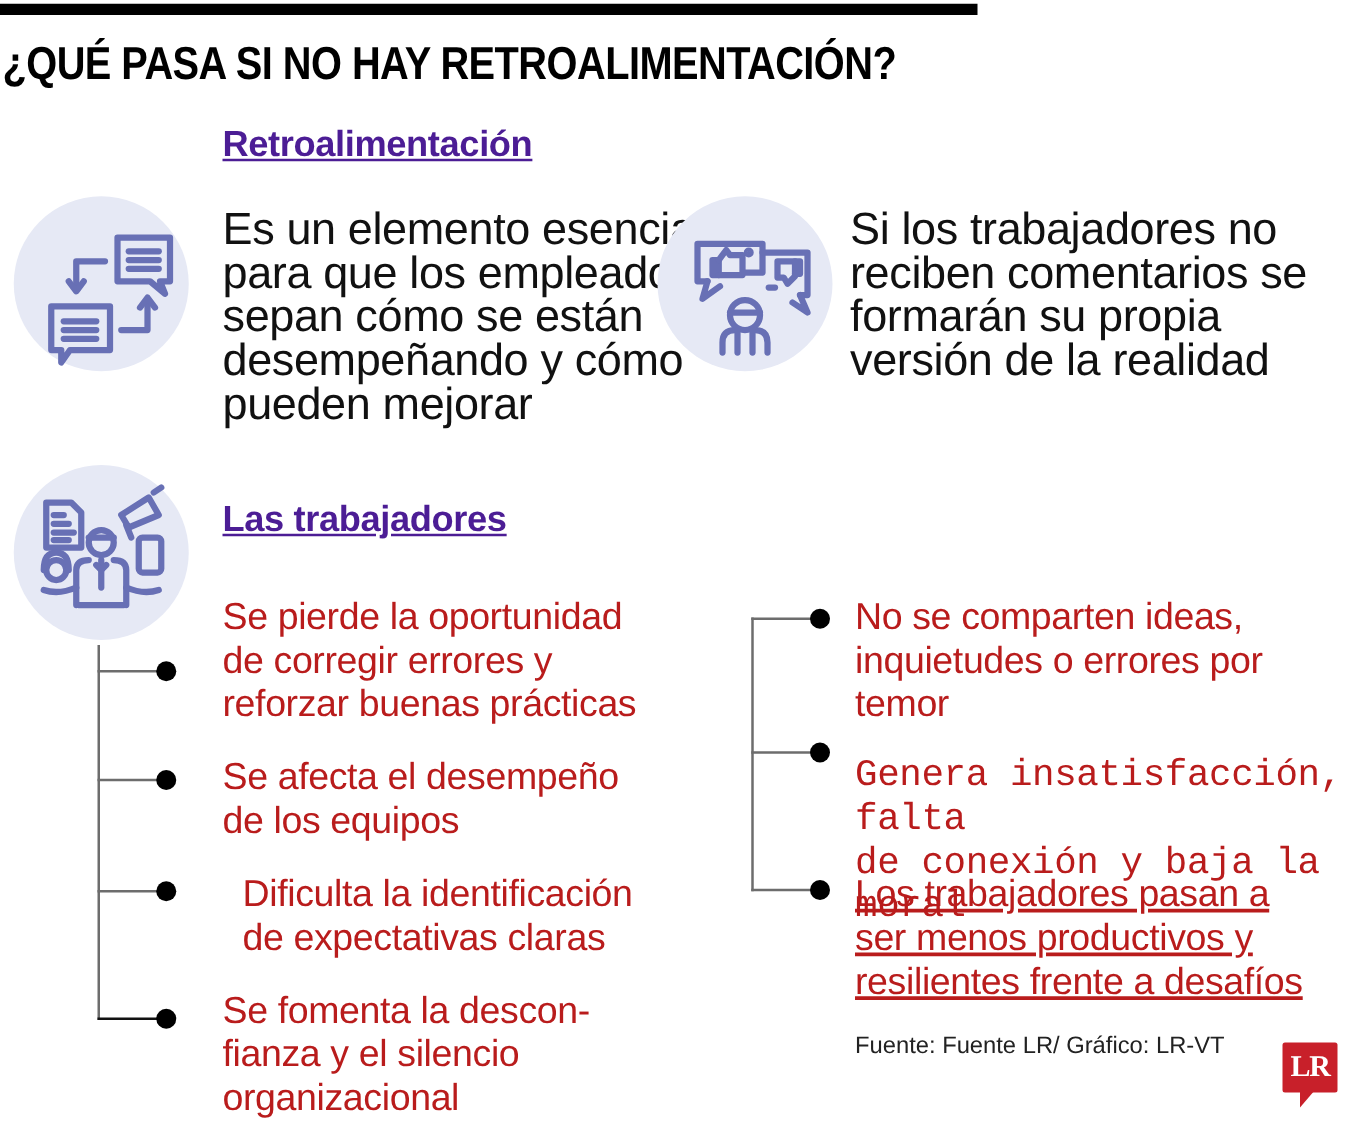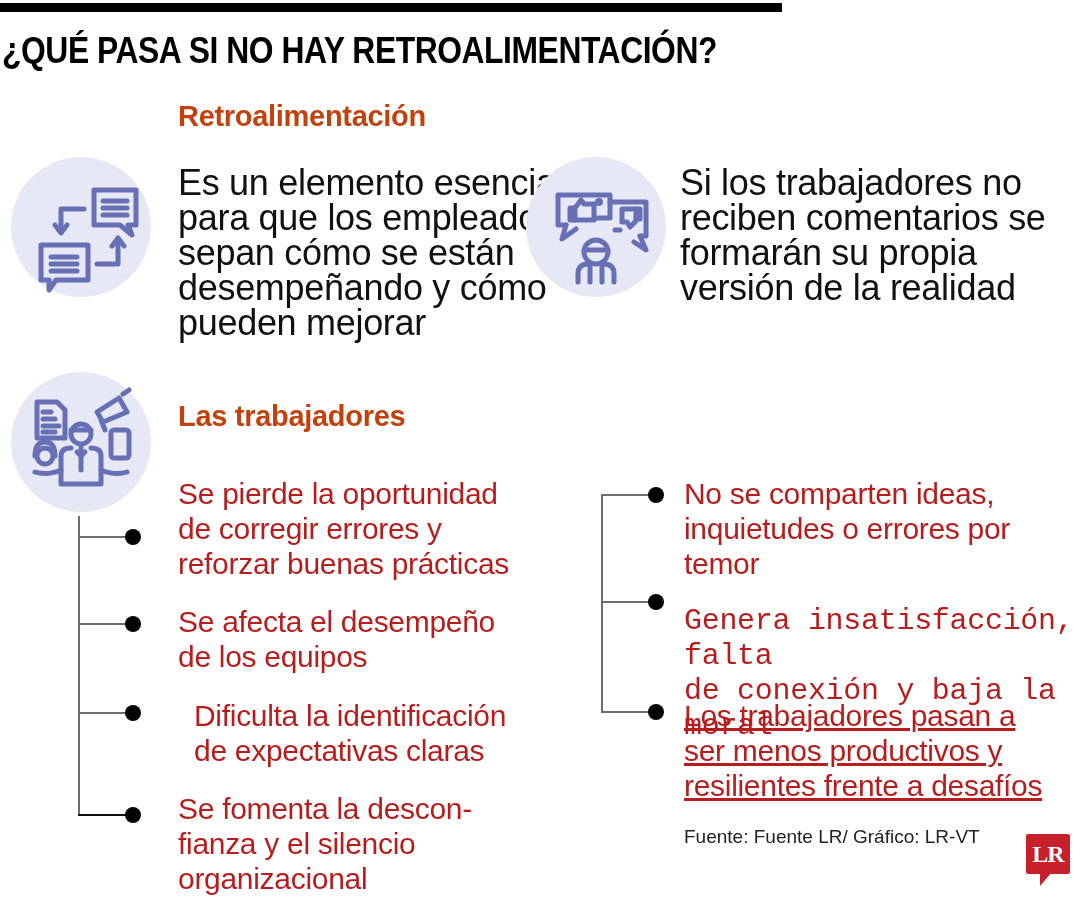--- a/index.html
+++ b/index.html
@@ -3,21 +3,21 @@
 <meta charset="utf-8">
 <style>
   html, body { margin:0; padding:0; background:#ffffff; }
   body { width:1080px; height:900px; position:relative; overflow:hidden;
          font-family:"Liberation Sans", "DejaVu Sans", sans-serif; color:#111; }
   .abs { position:absolute; }
   .topbar { left:0; top:3px; width:782px; height:9px; background:#000; }
   .title { left:2px; top:30px; font-family:"Liberation Sans", sans-serif; font-weight:bold;
            font-size:37px; letter-spacing:-0.5px; transform:scaleX(0.86); transform-origin:left top;
            white-space:nowrap; color:#000; }
-  .sec-title { font-weight:bold; font-size:29px; color:#c2410c; white-space:nowrap; letter-spacing:-0.3px;}
+  .sec-title { font-weight:bold; font-size:29px; color:#4c1d95; white-space:nowrap; letter-spacing:-0.3px;text-decoration:underline;}
   .body-text { font-size:36px; line-height:35px; color:#111; white-space:pre-line; letter-spacing:-0.3px; }
   .circle { width:140px; height:140px; border-radius:50%; background:#e6e9f5; }
   .circle svg { position:absolute; left:0; top:0; width:140px; height:140px; }
   .vline { width:2px; background:#6d6d6d; }
   .hline { height:2px; background:#6d6d6d; }
   .dot { width:16px; height:16px; border-radius:50%; background:#000; }
   .item-text { font-size:30px; line-height:35px; color:#b91c1c; white-space:pre-line; letter-spacing:-0.3px; }
   .source { font-size:19px; color:#222; white-space:nowrap; }
   .logo { left:1026px; top:834px; width:44px; height:40px; background:#c8202a; border-radius:2px; }
   .logo-tail { left:1040px; top:872px; width:0; height:0; border-left:0 solid transparent;

